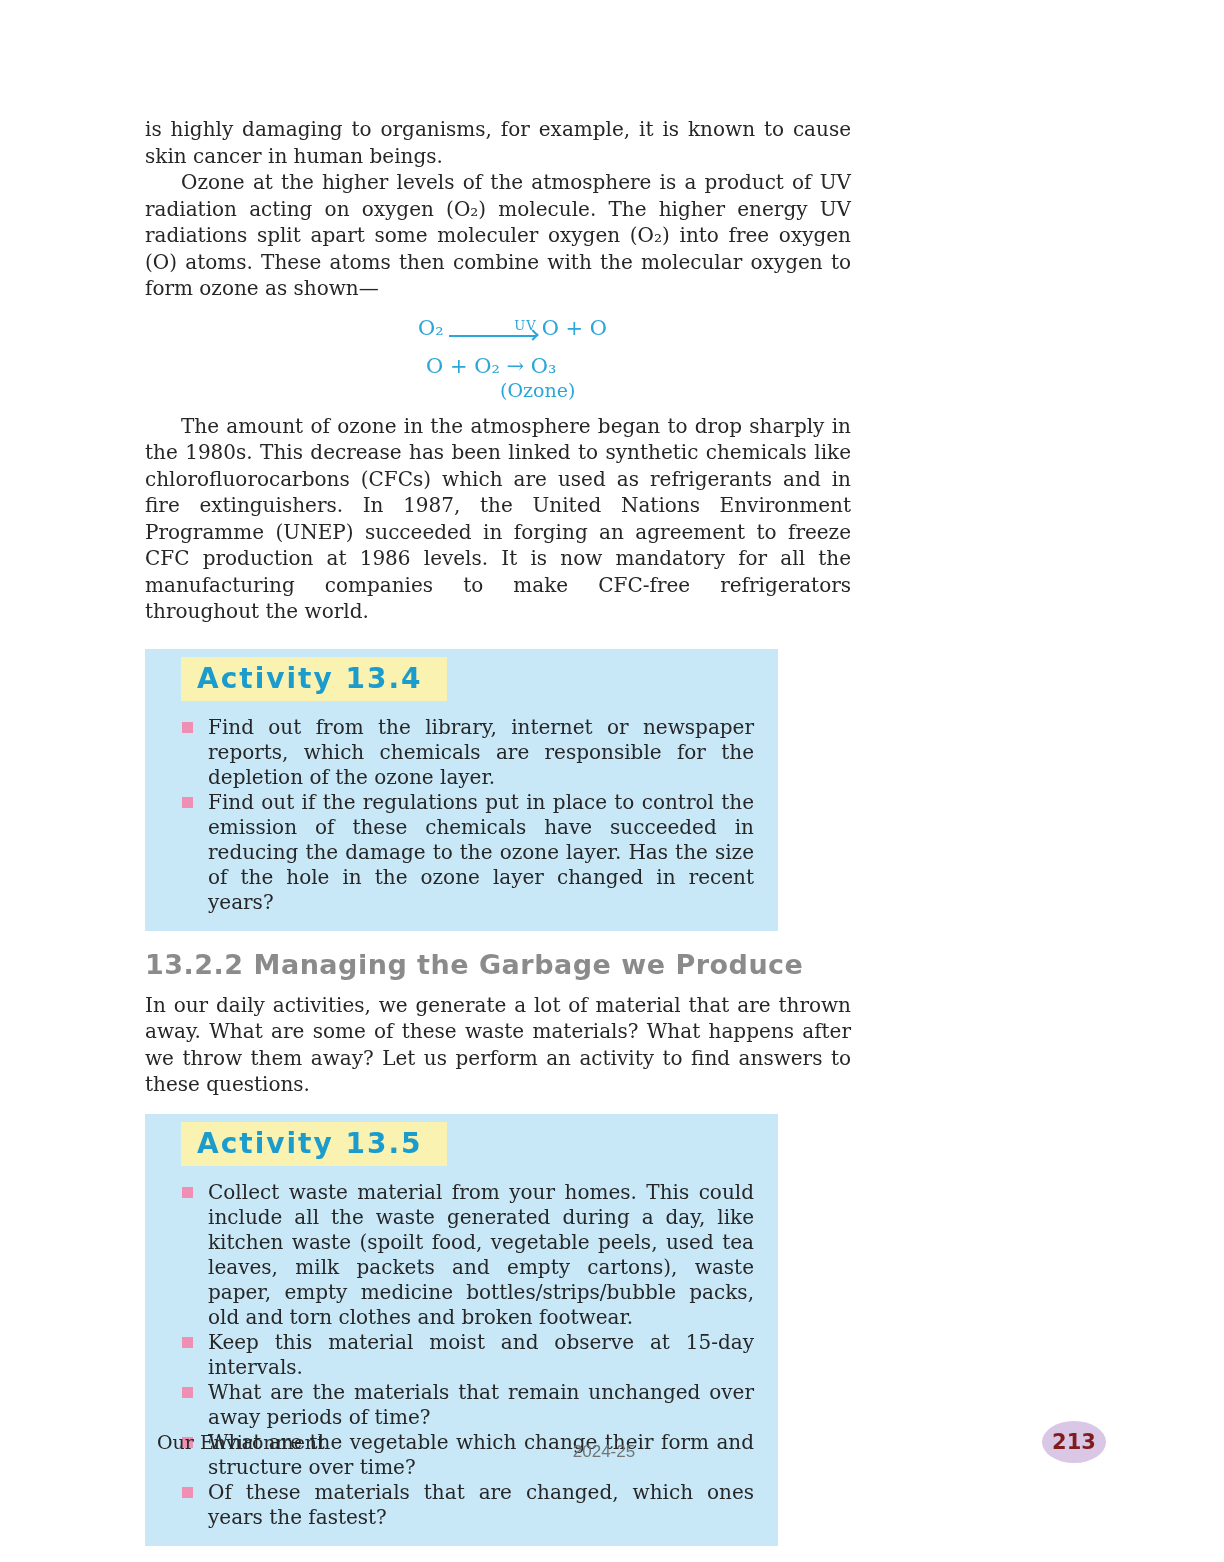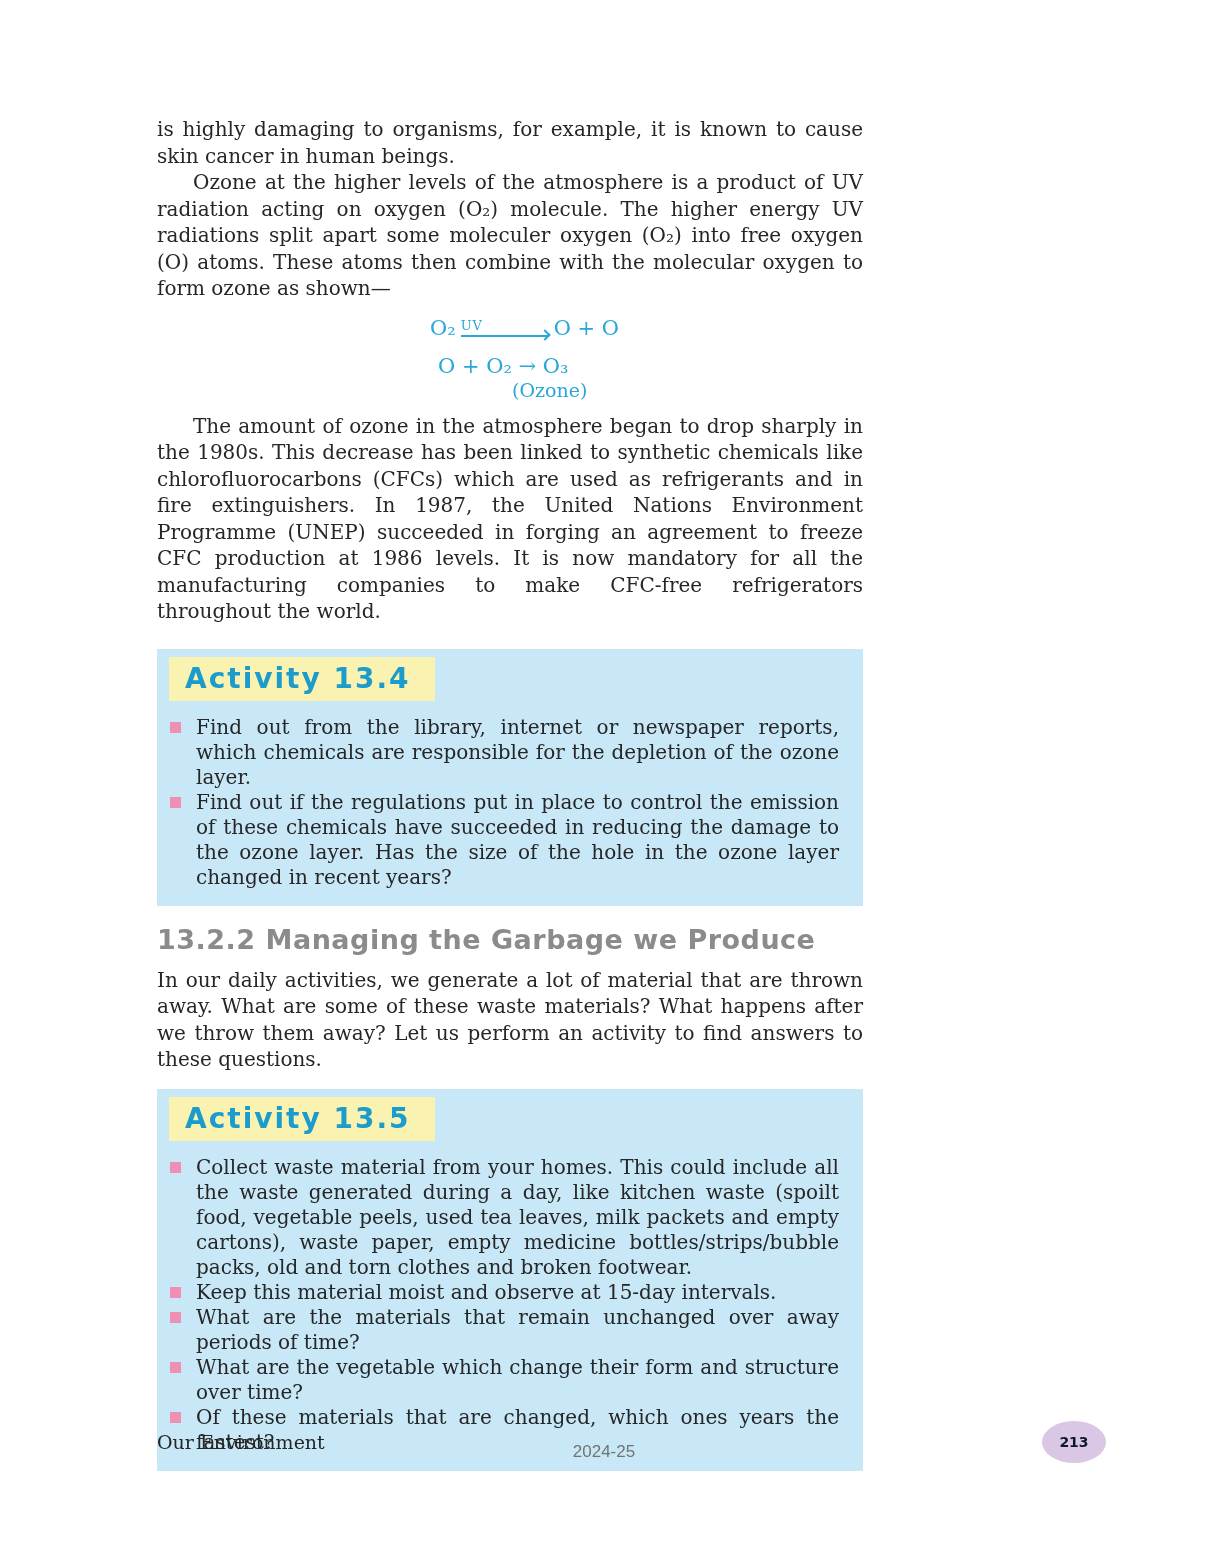--- a/index.html
+++ b/index.html
@@ -16,63 +16,63 @@
   html, body { margin: 0; padding: 0; }
   body {
     width: 1224px; height: 1562px;
     background: #ffffff;
     font-family: "DejaVu Serif", "Liberation Serif", serif;
     color: var(--body_ink);
     position: relative;
     overflow: hidden;
   }
   .page { position: absolute; inset: 0; }
-  .content { position: absolute; left: 157px; top: 116px; width: 706px; }
+  .content { position: absolute; left: 145px; top: 116px; width: 706px; }
 
   .body-text {
     margin: 0;
     font-size: 20px;
     line-height: 26.5px;
     text-align: justify;
   }
   .indent { text-indent: 36px; }
 
   
   .equations {
     margin: 14px 0 12px 0;
     padding-left: 273px;
     color: var(--accent_cyan);
     font-size: 21px;
   }
   .eq1 { display: flex; align-items: center; }
   .eq1 .formula { white-space: pre; }
   .rxn-arrow {
-    display: inline-flex; flex-direction: column; align-items: flex-start;
+    display: inline-flex; flex-direction: column; align-items: flex-end;
     margin: 0 5px;
   }
   .uv { font-size: 13px; line-height: 13px; margin-bottom: 3px; letter-spacing: 1px; }
   .shaft { position: relative; width: 88px; height: 2px; background: var(--accent_cyan); }
   .head {
     position: absolute; right: 0px; top: -3.5px;
     width: 8px; height: 8px;
     border-top: 2px solid var(--accent_cyan);
     border-right: 2px solid var(--accent_cyan);
     transform: rotate(45deg);
   }
   .eq2-wrap { margin-top: 14px; padding-left: 8px; }
   .ozone-caption { padding-left: 74px; font-size: 19px; margin-top: 1px; }
 
   .cfc-para { margin-top: 12px; }
 
   
   .activity-box {
     margin-top: 24px;
     background: var(--activity_bg);
-    width: 706px;
-    padding: 8px 24px 16px 12px;
+    width: 633px;
+    padding: 8px 24px 16px 36px;
   }
   .activity-title {
     display: inline-block;
     background: var(--title_bg);
     color: var(--title_text);
     font-family: "DejaVu Sans", "Liberation Sans", sans-serif;
     font-weight: bold;
     font-size: 28px;
     line-height: 30px;
     padding: 7px 24px 7px 16px;
@@ -108,21 +108,21 @@
     position: absolute; left: 157px; top: 1431px;
     font-size: 19px;
   }
   .page-badge {
     position: absolute; left: 1042px; top: 1421px;
     width: 64px; height: 42px;
     background: var(--badge_bg);
     border-radius: 50%;
     display: flex; align-items: center; justify-content: center;
     font-family: "DejaVu Sans", "Liberation Sans", sans-serif;
-    font-weight: bold; font-size: 14px; color: #0f172a;
+    font-weight: bold; font-size: 21px; color: #7f1d1d;
   }
   .year {
     position: absolute; left: 0; top: 1442px; width: 1208px;
     text-align: center;
     font-family: "Liberation Sans", sans-serif;
     font-size: 17px; color: #737373;
   }
 </style>
 </head>
 <body>

